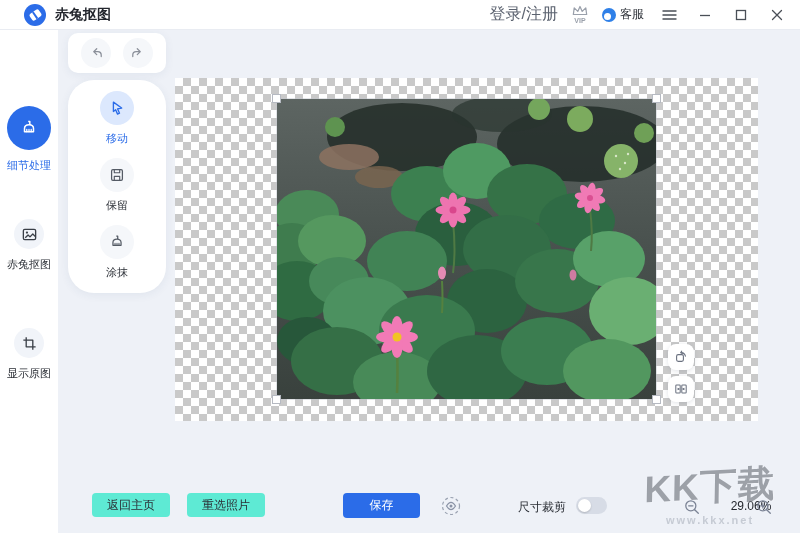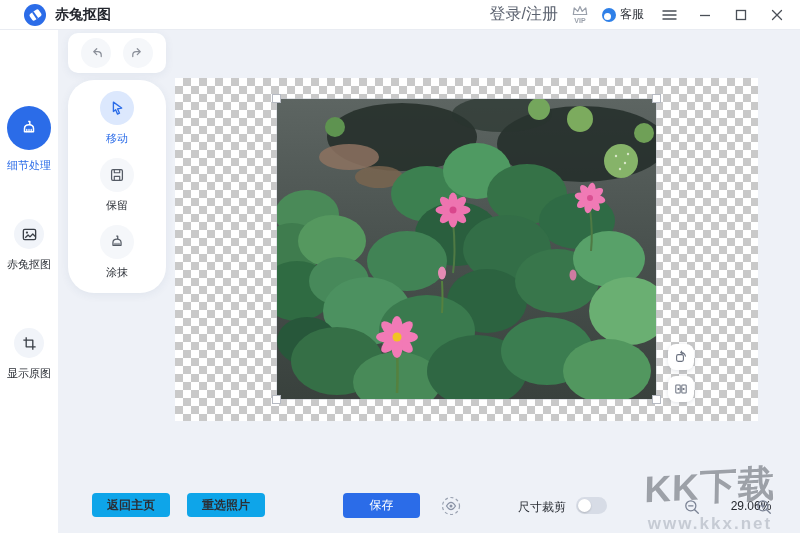--- a/index.html
+++ b/index.html
@@ -59,41 +59,41 @@
   .h-tl { left:-5px; top:-5px; } .h-tr { right:-5px; top:-5px; }
   .h-bl { left:-5px; bottom:-5px; } .h-br { right:-5px; bottom:-5px; }
   .float-btn { position:absolute; width:26px; height:26px; background:#fff; border-radius:8px;
                box-shadow:0 1px 5px rgba(50,60,90,.15); display:flex; align-items:center; justify-content:center; cursor:pointer; }
   .fb-rotate { left:493px; top:266px; }
   .fb-fit { left:493px; top:298px; }
 
   
   .btn { position:absolute; height:24px; border:none; border-radius:4px; font-size:12px;
          font-family:"Liberation Sans","DejaVu Sans",sans-serif; cursor:pointer; z-index:60; }
-  .btn-gray { background:#0ea5e9; color:#2b2f36;font-weight:bold; }
+  .btn-gray { background:#5eead4; color:#2b2f36; }
   .btn-blue { background:#2b6ce8; color:#ffffff; }
   .btn-back { left:92px; top:493px; width:78px; }
   .btn-reselect { left:187px; top:493px; width:78px; }
   .btn-save { left:343px; top:493px; width:77px; height:25px; }
   .eye-btn { position:absolute; left:440px; top:495px; width:22px; height:22px; cursor:pointer; z-index:60;
              display:flex; align-items:center; justify-content:center; }
   .show-orig-label { position:absolute; left:518px; top:499px; font-size:12px; color:#2b2f36; z-index:60; }
   .toggle { position:absolute; left:576px; top:497px; width:31px; height:17px; border-radius:9px;
             background:#d7dce6; cursor:pointer; z-index:60; }
   .toggle-knob { position:absolute; left:2px; top:2px; width:13px; height:13px; border-radius:50%; background:#fff;
                  box-shadow:0 1px 2px rgba(0,0,0,.18); }
   .zoom-out-btn,.zoom-in-btn { position:absolute; top:498px; width:18px; height:18px; cursor:pointer; z-index:60; }
   .zoom-out-btn { left:683px; } .zoom-in-btn { left:755px; }
   .zoom-level { position:absolute; left:704px; top:499px; width:50px; text-align:center; font-size:12px; color:#23262d; z-index:60;margin-left:22px; }
 
   
   .watermark { position:absolute; right:6px; top:462px; width:168px; text-align:center; z-index:70; pointer-events:none; }
   .wm-title { font-size:37px; font-weight:800; color:rgba(88,92,102,.55); letter-spacing:1px;
               transform:rotate(-3deg) skewX(-4deg); text-shadow:1px 1px 0 rgba(255,255,255,.25); white-space:nowrap; }
-  .wm-url { font-size:17px; font-weight:700; color:#c6cbd4; letter-spacing:2px; margin-top:2px; }
+  .wm-url { font-size:11px; font-weight:700; color:#c6cbd4; letter-spacing:2px; margin-top:2px; }
 </style>
 </head>
 <body>
 
 <div class="window">
 
   <div class="titlebar">
     <div class="logo">
         <div class="eraser"></div>
       </div>

